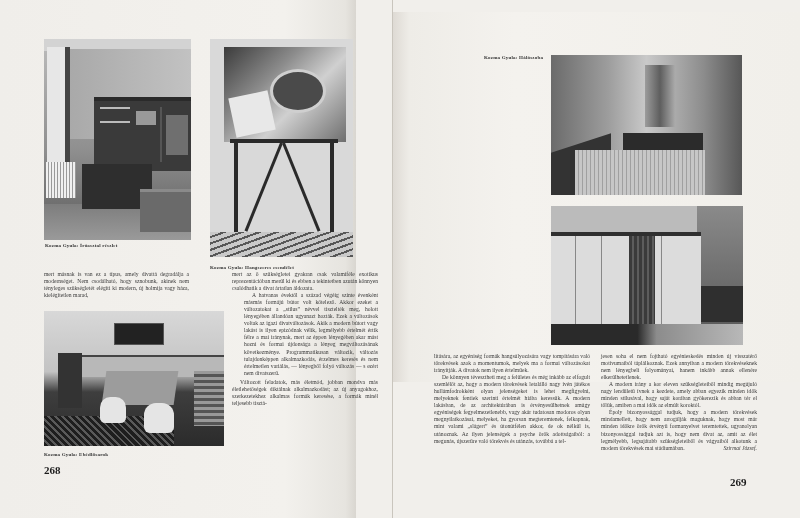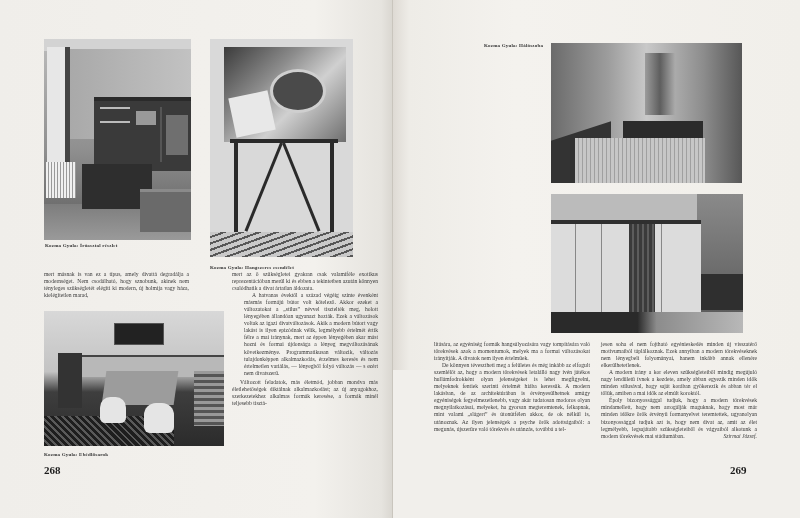--- a/index.html
+++ b/index.html
@@ -3,25 +3,25 @@
 <meta charset="utf-8">
 <style>
   html, body { margin: 0; padding: 0; }
   body {
     width: 800px; height: 518px; overflow: hidden; position: relative;
     background: #f1efeb;
     font-family: "Liberation Serif", "DejaVu Serif", serif;
     color: #2a2a2a;
   }
   .page-left {
-    position: absolute; left: 0; top: 0; width: 393px; height: 518px;
+    position: absolute; left: 0; top: 0; width: 356px; height: 518px;
     background: linear-gradient(to right, #f0eeea 0%, #f3f1ed 80%, #e6e4df 97%, #d9d6d0 100%);
   }
   .page-right {
-    position: absolute; left: 393px; top: 0; width: 407px; height: 370px;
+    position: absolute; left: 393px; top: 12px; width: 407px; height: 370px;
     background: linear-gradient(to right, #dedad4 0%, #eeece7 4%, #f4f2ee 30%, #f1efea 100%);
   }
   .gutter { position: absolute; left: 392px; top: 0; width: 1px; height: 518px; background: #c9c5bd; }
 
   .photo { position: absolute; overflow: hidden; background: #777; }
   .caption {
     position: absolute; font-size: 5px; font-weight: bold; letter-spacing: 0.2px;
     color: #333; white-space: nowrap;
   }
   .col {

